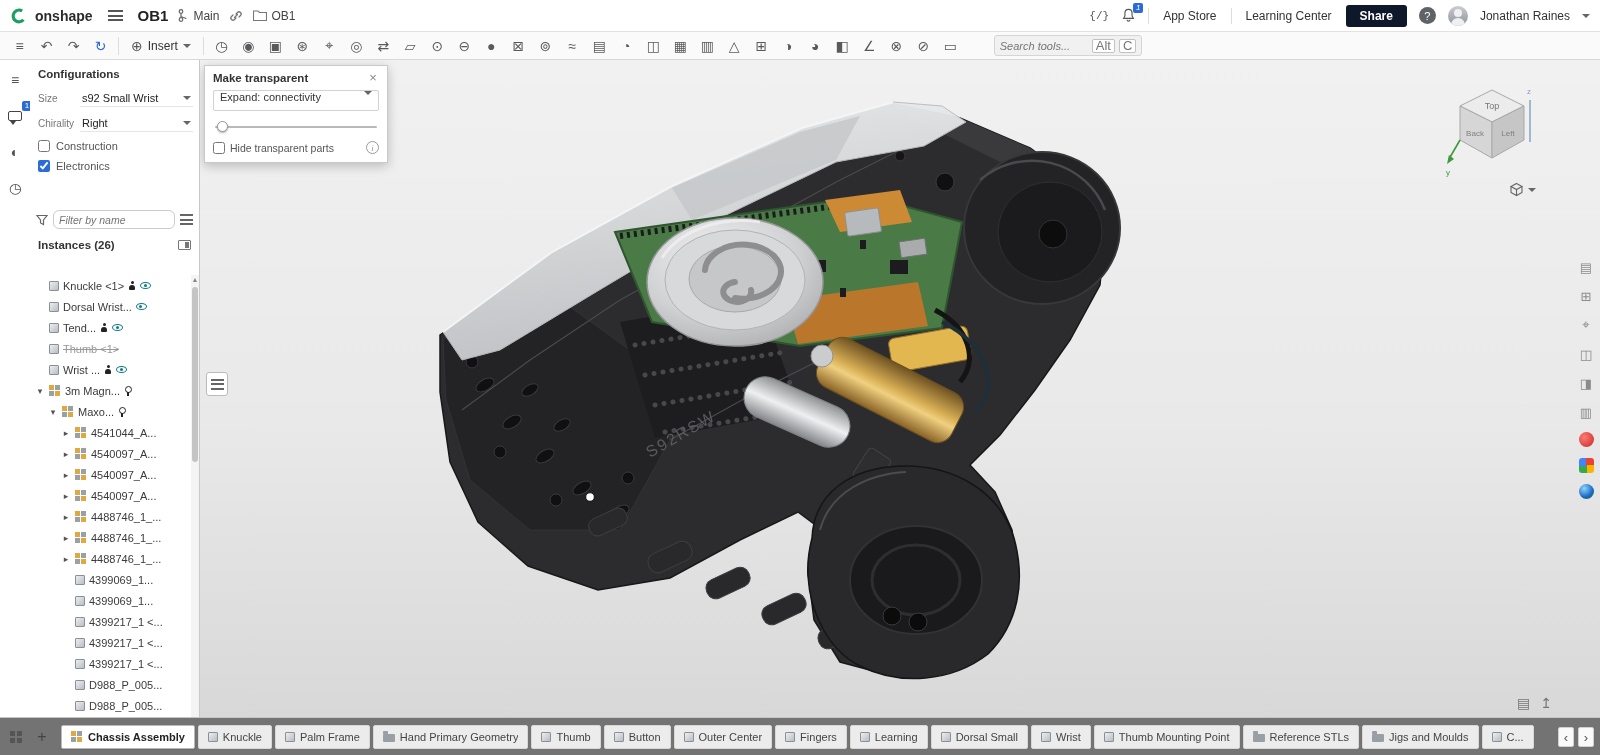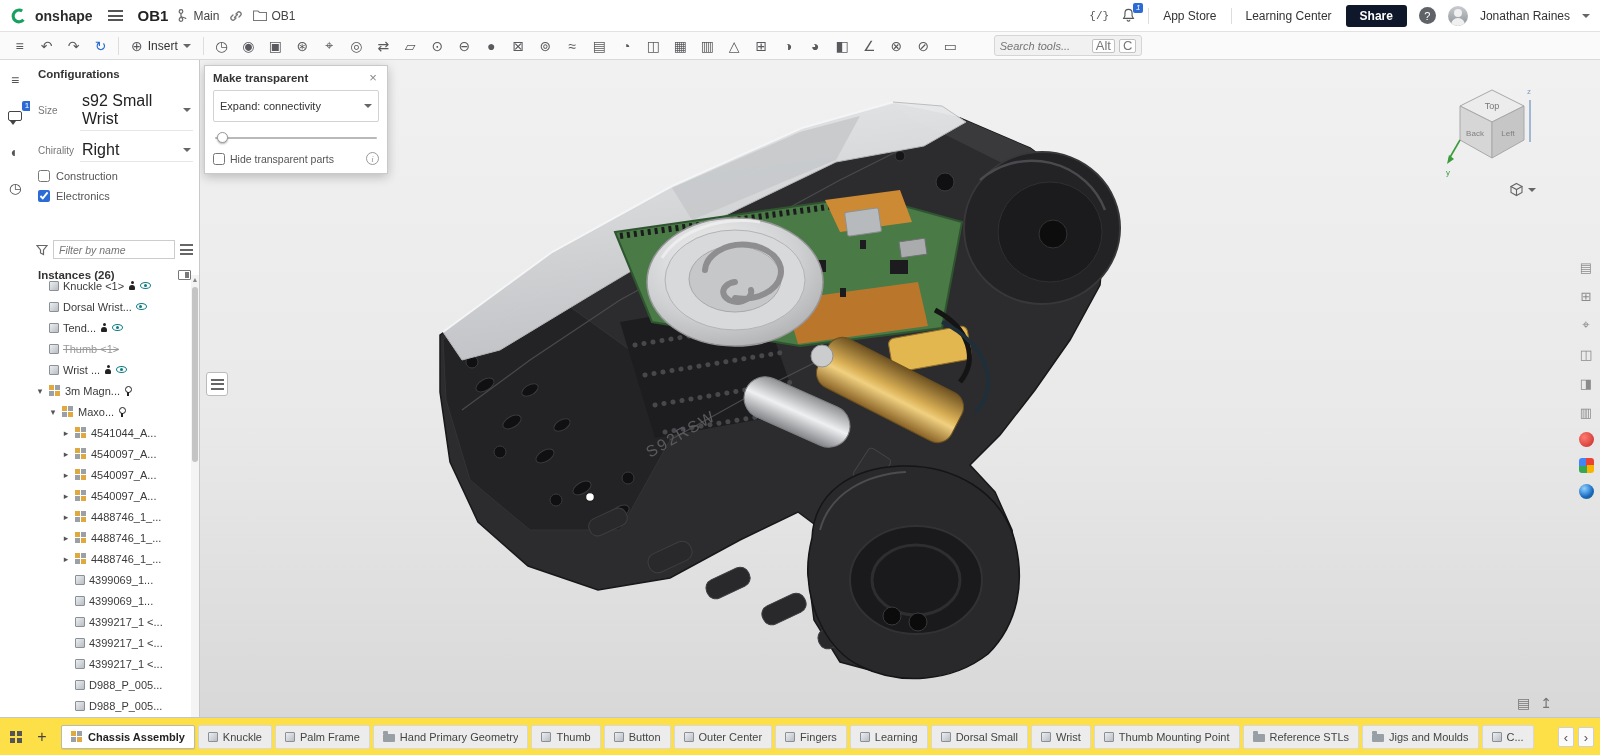--- a/index.html
+++ b/index.html
@@ -48,25 +48,25 @@
 .rail-ic .g:empty{width:14px;height:10px;border:1.5px solid #444;border-radius:2px;display:block;position:relative}
 .rail-ic .g:empty::after{content:"";position:absolute;left:1px;bottom:-5px;border-left:3px solid transparent;border-right:3px solid transparent;border-top:4px solid #444}
 .rail-ic .badge:empty{display:none}
 
 
 #panel{position:absolute;left:30px;top:60px;width:170px;height:657px;background:#fff;border-right:1px solid #c9c9c9;z-index:20}
 .cfg{padding:8px 6px 0 8px}
 .cfg-title{font-size:11.5px;font-weight:bold;color:#333;margin-bottom:10px}
 .cfg-row{display:flex;align-items:center;margin-bottom:8px;gap:6px}
 .cfg-lbl{font-size:10px;color:#777;width:36px;flex:none}
-.cfg-dd{flex:1;display:flex;align-items:center;justify-content:space-between;font-size:16px;color:#222;border-bottom:1px solid #e6e6e6;padding:2px}
+.cfg-dd{flex:1;display:flex;align-items:center;justify-content:space-between;font-size:11px;color:#222;border-bottom:1px solid #e6e6e6;padding:2px}
 .cfg-chk{display:flex;align-items:center;gap:6px;font-size:11px;color:#555;margin:8px 0}
 input[type=checkbox]{width:12px;height:12px;accent-color:#2a6bd6;margin:0}
 .filter-row{display:flex;align-items:center;gap:5px;padding:0 6px;margin-top:38px}
-.filter-row input{flex:1;border:1px solid #ccc;border-radius:0;height:19px;font-size:10.5px;font-style:italic;padding:0 5px;color:#333;font-family:inherit;min-width:0}
+.filter-row input{flex:1;border:1px solid #ccc;border-radius:6px;height:19px;font-size:10.5px;font-style:italic;padding:0 5px;color:#333;font-family:inherit;min-width:0}
 .lines-ic{width:13px;height:11px;border-top:2px solid #666;border-bottom:2px solid #666;position:relative;flex:none}
 .lines-ic::before{content:"";position:absolute;left:0;right:0;top:2.5px;height:2px;background:#666}
 .inst-head{display:flex;align-items:center;justify-content:space-between;padding:10px 8px 4px;font-size:11.5px;font-weight:bold;color:#333}
 .pane-ic{width:13px;height:10px;border:1.5px solid #777;border-radius:1px;position:relative}
 .pane-ic::before{content:"";position:absolute;right:1px;top:1px;bottom:1px;width:4px;background:#777}
 .tree{position:absolute;left:0;right:8px;top:215px;bottom:0;overflow:hidden}
 .trow{display:flex;align-items:center;height:21px;gap:4px;padding-left:5px;font-size:11px;color:#3a3a3a;white-space:nowrap}
 .trow.ind1{padding-left:18px}.trow.ind2{padding-left:31px}
 .chev{width:10px;flex:none;font-size:9px;color:#555;text-align:center}
 .trow.chev-down .chev::before{content:"▾"}
@@ -98,41 +98,41 @@
 
 #vp{position:absolute;left:200px;top:60px;width:1400px;height:657px;background:linear-gradient(180deg,#f1f1f1 0%,#e9e9e9 55%,#d8d8d9 100%);overflow:hidden}
 #model{position:absolute;left:0;top:0}
 
 
 .dlg{position:absolute;left:4px;top:5px;width:184px;background:#fff;border:1px solid #c9c9c9;box-shadow:0 3px 10px rgba(0,0,0,.22);z-index:15}
 .dlg-head{display:flex;align-items:center;justify-content:space-between;padding:6px 8px 4px}
 .dlg-title{font-size:11.5px;font-weight:bold;color:#333}
 .dlg-close{width:12px;height:12px;color:#888;font-size:13px;line-height:11px;text-align:center}
 .dlg-close::before{content:"×"}
-.dlg-dd{margin:2px 8px;border:1px solid #d2d2d2;border-radius:2px;height:32px;display:flex;align-items:center;justify-content:space-between;padding:8px 6px;font-size:11px;color:#333}
+.dlg-dd{margin:2px 8px;border:1px solid #d2d2d2;border-radius:2px;height:21px;display:flex;justify-content:space-between;padding:0 6px;font-size:11px;color:#333}
 .dlg-slider{position:relative;margin:10px 10px 4px;height:12px}
 .sl-track{position:absolute;left:0;right:0;top:5px;height:2px;background:#b9b9b9;border-radius:1px}
 .sl-knob{position:absolute;left:2px;top:0;width:11px;height:11px;border-radius:50%;background:#fff;border:1px solid #999;box-shadow:0 1px 2px rgba(0,0,0,.3)}
 .dlg-foot{display:flex;align-items:center;gap:5px;padding:4px 8px 8px}
 .dlg-foot label{display:flex;align-items:center;gap:5px;font-size:10.5px;color:#555;flex:1}
 .info{width:13px;height:13px;border-radius:50%;border:1.3px solid #999;color:#999;font-size:9px;display:flex;align-items:center;justify-content:center;flex:none}
 .info::before{content:"i";font-style:italic;font-family:"Liberation Serif",serif}
 
 #vcube{position:absolute;right:60px;top:20px}
 #vopts{position:absolute;right:64px;top:122px;display:flex;align-items:center;gap:4px;color:#666}
 #structbtn{position:absolute;left:6px;top:312px;width:22px;height:24px;background:#fff;border:1px solid #bbb;border-radius:3px;display:flex;align-items:center;justify-content:center}
 #vp-actions{position:absolute;right:48px;bottom:6px;display:flex;gap:10px;color:#777;font-size:14px}
 #rrail{position:absolute;right:5px;top:198px;display:flex;flex-direction:column;gap:11px;align-items:center;z-index:10}
 .rr-ic{width:18px;height:18px;display:flex;align-items:center;justify-content:center;font-size:13px;color:#8b8b8e}
 .rr-ic.red{background:radial-gradient(circle at 35% 35%,#ff7a70,#c62828);border-radius:50%;width:15px;height:15px}
 .rr-ic.grid{background:conic-gradient(#e84335 0 25%,#f7b500 0 50%,#34a853 0 75%,#4285f4 0);border-radius:3px;width:15px;height:15px}
 .rr-ic.globe{background:radial-gradient(circle at 35% 30%,#8fd3ff,#1565c0 62%,#2e7d32);border-radius:50%;width:15px;height:15px}
 
 
-#ftr{position:absolute;left:0;bottom:0;width:1600px;height:38px;background:#fde047;border-top:1px solid #c6c6c6;display:flex;align-items:center;padding:0 8px;gap:8px;z-index:30}
+#ftr{position:absolute;left:0;bottom:0;width:1600px;height:38px;background:#737373;border-top:1px solid #c6c6c6;display:flex;align-items:center;padding:0 8px;gap:8px;z-index:30}
 .ft-grid{width:5px;height:5px;background:#555;box-shadow:7px 0 0 #555,0 7px 0 #555,7px 7px 0 #555;margin:0 8px 7px 2px;flex:none}
 .ft-add{width:22px;height:22px;border:none;background:none;font-size:16px;color:#444;flex:none}
 .ft-add::before{content:"+"}
 .tabs{display:flex;align-items:center;gap:3px;overflow:hidden;flex:1;height:26px;margin-right:44px}
 .tab{display:flex;align-items:center;gap:5px;height:24px;padding:0 9px;background:#ececec;border:1px solid #d8d8d8;border-radius:2px;font-size:11px;color:#444;white-space:nowrap;flex:none}
 .tab.active{background:#fff;border-color:#b9b9b9;color:#222;box-shadow:0 1px 2px rgba(0,0,0,.12);font-weight:bold}
 .tic{display:none;flex:none}
 .tic-part{width:10px;height:10px;border:1px solid #8a9096;background:linear-gradient(135deg,#eceef0,#b9bec4);border-radius:1px}
 .tic-asm{width:5px;height:5px;background:#e0a93f;box-shadow:6px 0 0 #9aa0a6,0 6px 0 #9aa0a6,6px 6px 0 #e0a93f;margin:0 7px 6px 0}
 .tic-folder{width:12px;height:8px;background:#98a0a6;border-radius:1px;position:relative;margin-top:2px}

